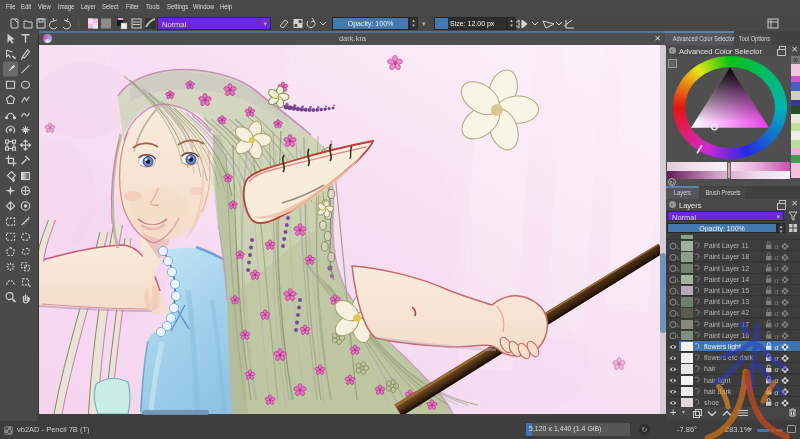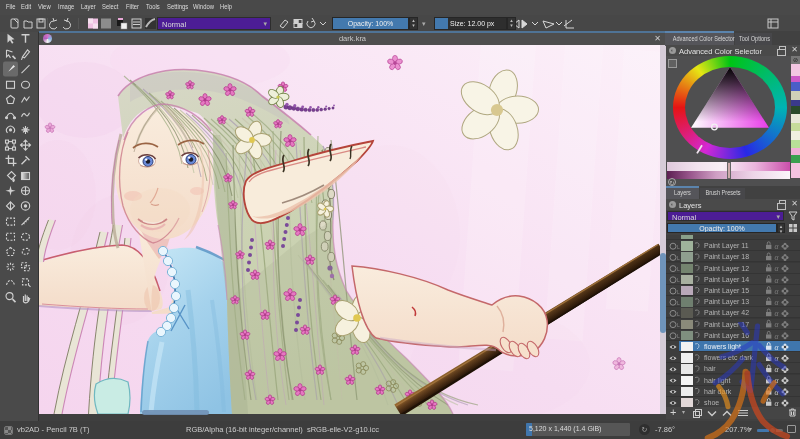--- a/index.html
+++ b/index.html
@@ -9,21 +9,21 @@
 .abs { position:absolute; }
 
 
 #menubar { left:0; top:0; width:800px; height:15px; background:#494949; color:#dddddd; font-size:7px; }
 #menubar span { transform:scaleX(0.84); transform-origin:left center; display:inline-block; }
 #menubar span { position:absolute; top:3px; }
 
 
 #toolbar { left:0; top:15px; width:800px; height:17px; background:#474747; }
 .tbsep { position:absolute; top:3px; width:1px; height:11px; background:#3a3a3a; border-right:1px solid #555; }
-.combo { position:absolute; background:#4c1d95; border:1px solid #2d2d2d; color:#d8d8d8; font-size:7.5px; }
+.combo { position:absolute; background:#6d28d9; border:1px solid #2d2d2d; color:#d8d8d8; font-size:7.5px; }
 .combo .car { position:absolute; right:3px; top:2px; color:#aaa; font-size:7px; }
 .kslider { position:absolute; background:#2e2e2e; border:1px solid #262626; color:#eee; font-size:7px; text-align:center; overflow:hidden; }
 .kslider .fill { position:absolute; left:0; top:0; bottom:0; background:#4379ae; }
 .kslider .lab { position:relative; z-index:2; display:block; margin-top:2px; }
 .spin { position:absolute; width:9px; background:#323232; border:1px solid #262626; color:#bbb; font-size:5px; text-align:center; line-height:5px; }
 
 
 #lefttools { left:0; top:32px; width:39px; height:389px; background:#4a4a4a; border-right:1px solid #333; }
 
 
@@ -1178,28 +1178,27 @@
         </svg>
       <svg class="abs" style="left:122px;top:1.5px" width="9" height="9" viewBox="0 0 9 9">
           <path d="M1 2 h7 M2 2 v6 h5 v-6 M3.2 2 v-1 h2.6 v1 M3.5 3.5 v3.5 M5.5 3.5 v3.5" stroke="#ccc" fill="none"></path>
         </svg>
     </div>
   </div>
 
   <div id="statusbar" class="abs">
     <div class="abs" style="left:4px;top:4.5px;width:9px;height:9px;border:1px solid #777;border-radius:2px;background:repeating-conic-gradient(#888 0 25%,#555 0 50%) 0 0/6px 6px;"></div>
     <span class="abs" style="left:17px;top:4px">vb2AD - Pencil 7B (T)</span>
-    <span class="abs" style="left:186px;top:4px">RGB/Alpha (16-bit integer/channel)&nbsp; sRGB-elle-V2-g10.icc</span>
     <div class="abs" style="left:526px;top:1.5px;width:104px;height:13px;background:#565656;border-radius:1px;overflow:hidden">
       <div style="position:absolute;left:0;top:0;width:6px;height:13px;background:#4076ad"></div>
       <span style="position:absolute;left:3px;top:2.5px;font-size:7px;color:#ddd">5,120 x 1,440 (1.4 GiB)</span>
     </div>
     <div class="abs" style="left:639px;top:3px;width:11px;height:11px;border-radius:50%;background:#2f2f2f;color:#aaa;font-size:7px;text-align:center;line-height:11px">↻</div>
-    <span class="abs" style="left:655px;top:4px">-7.86°</span>
-    <span class="abs" style="left:725px;top:4px">207.7%</span>
+    <span class="abs" style="left:677px;top:4px">-7.86°</span>
+    <span class="abs" style="left:725px;top:4px">283.1%</span>
     <span class="abs" style="left:749px;top:4px;font-size:6px;color:#aaa">▾</span>
     <div class="abs" style="left:757px;top:8px;width:26px;height:3px;background:#6a6a6a;border-radius:1.5px"></div>
     <div class="abs" style="left:757px;top:8px;width:13px;height:3px;background:#4076ad;border-radius:1.5px"></div>
     <div class="abs" style="left:769px;top:5.5px;width:7px;height:7px;border-radius:50%;background:#555;border:1px solid #333"></div>
     <div class="abs" style="left:787px;top:4px;width:9px;height:8px;border:1px solid #999;border-radius:1px"></div>
   </div>
 
   <svg class="abs" style="left:704px;top:322px;pointer-events:none" width="96" height="76" viewBox="0 0 100 80">
     <g stroke="#2838c8" stroke-width="5.5" stroke-linecap="round" fill="none" opacity="0.5" transform="rotate(6 50 40)">
       <path d="M52,4 L52,72 M52,72 Q46,70 42,64"></path>

